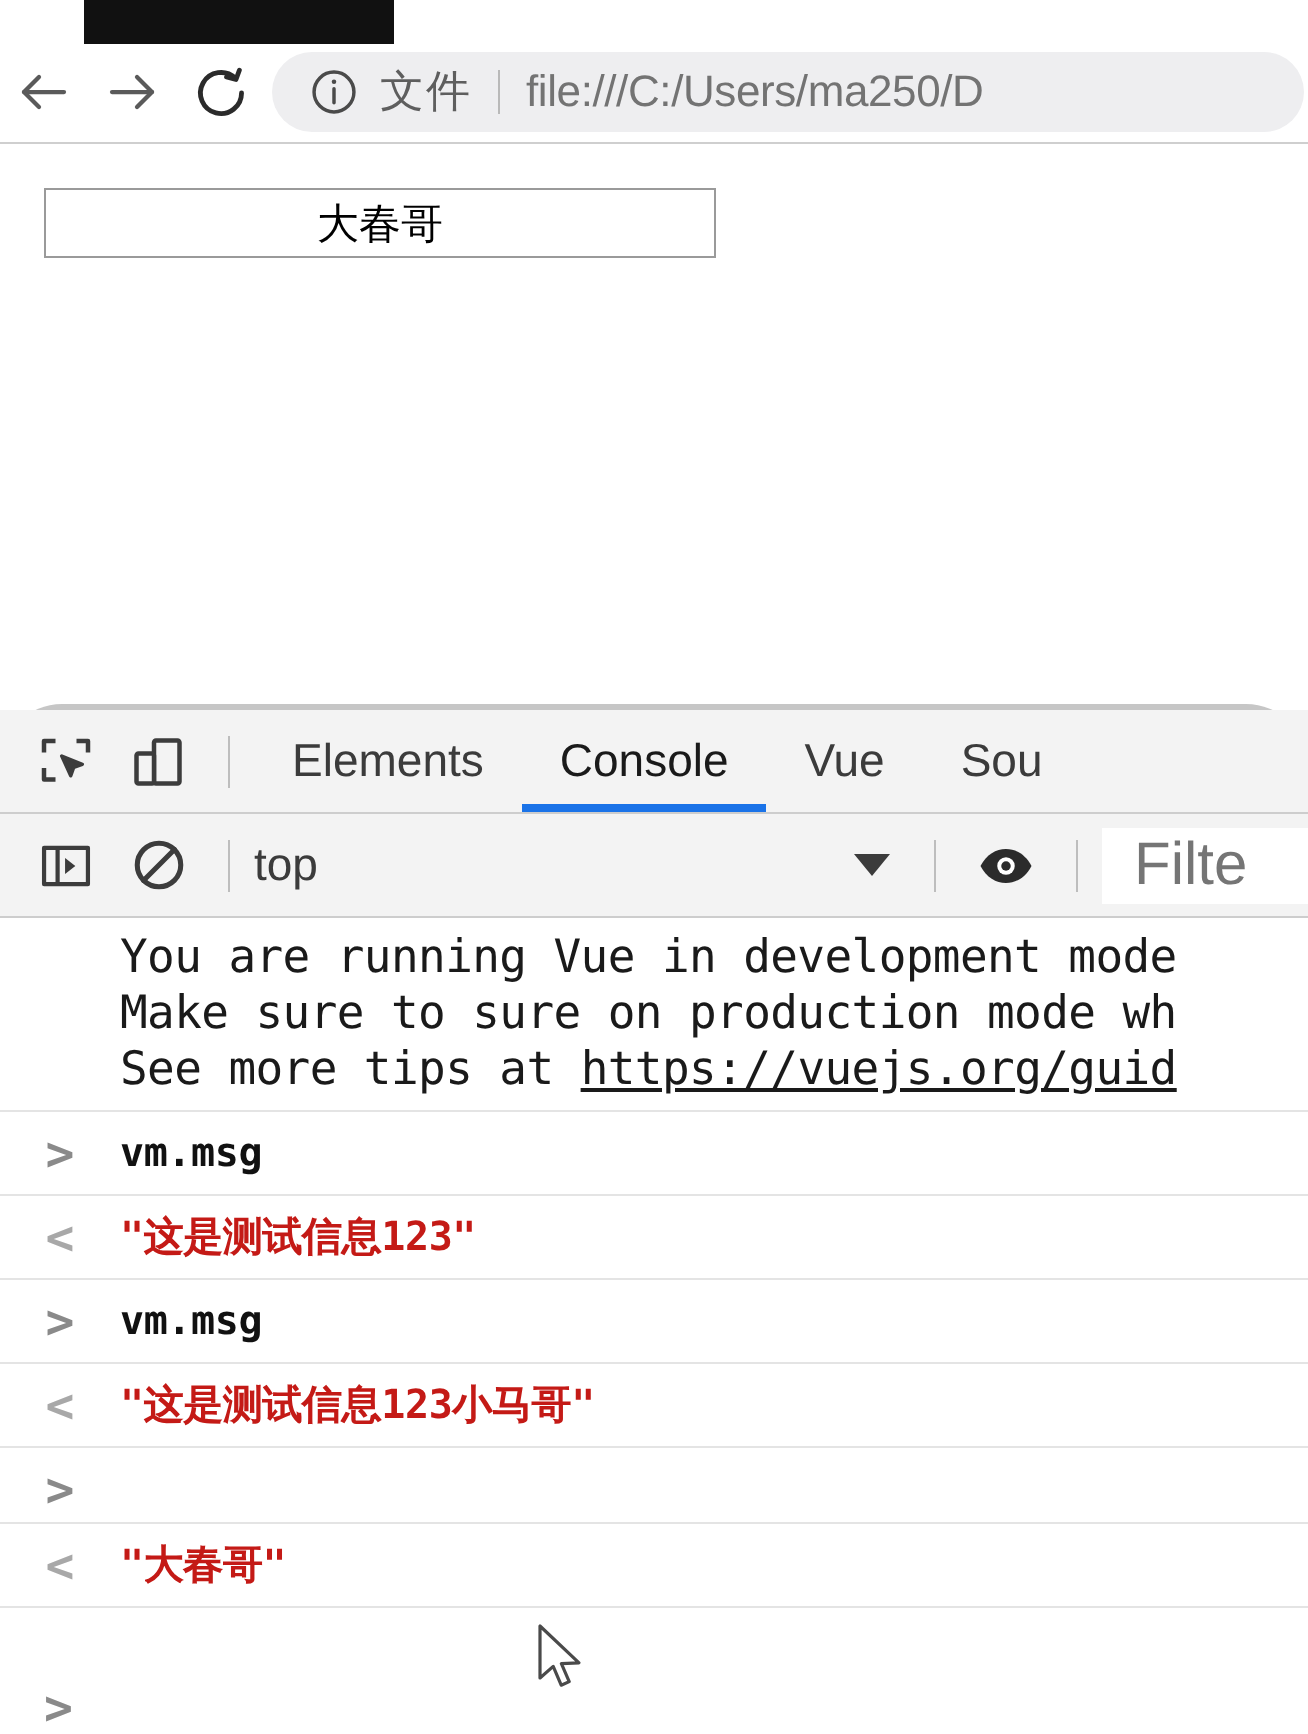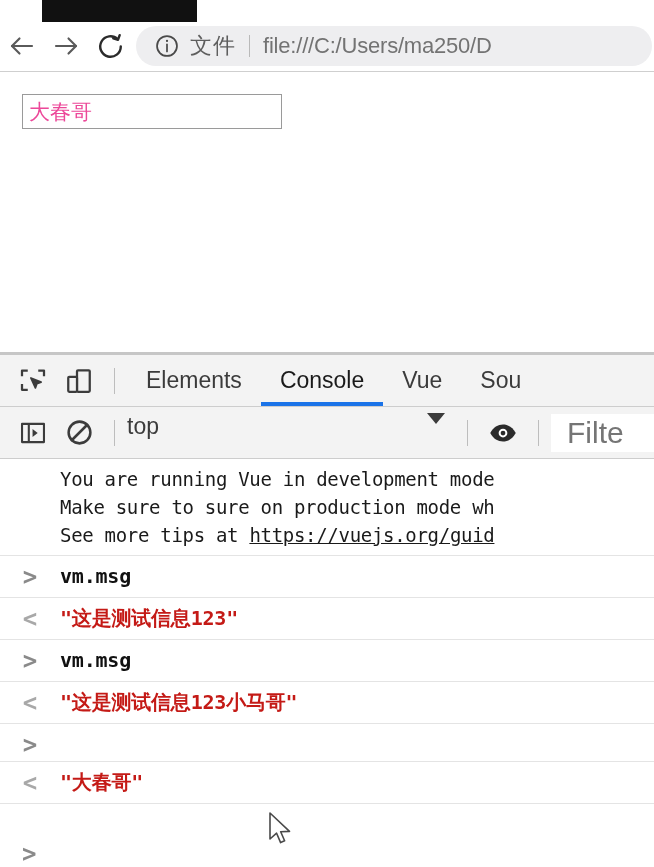--- a/index.html
+++ b/index.html
@@ -97,39 +97,41 @@
   #page-viewport {
     position: relative;
     height: 280px;
     background: #ffffff;
     box-sizing: border-box;
   }
   #msg-input {
     position: absolute;
     left: 22px;
     top: 22px;
-    width: 260px;
+    width: 336px;
     height: 35px;
     box-sizing: border-box;
     border: 1px solid #9a9a9a;
     background: #ffffff;
     font-family: "Liberation Sans", sans-serif;
     font-size: 21px;
-    color: #ec4899;
+    color: #000000;
     padding: 0 6px;
     outline: none;
+    text-align: center;
   }
 
   
   #devtools {
     position: relative;
     height: 515px;
     background: #ffffff;
     border-top: 3px solid #c6c6c6;
     box-sizing: border-box;
+    border-radius: 31px;
   }
   #devtools-tabbar {
     position: relative;
     height: 52px;
     background: #f3f3f3;
     border-bottom: 1px solid #cdcdcd;
     display: flex;
     align-items: center;
     box-sizing: border-box;
     overflow: hidden;
@@ -171,20 +173,21 @@
     height: 52px;
     background: #f3f3f3;
     border-bottom: 1px solid #cdcdcd;
     display: flex;
     align-items: center;
     box-sizing: border-box;
     overflow: hidden;
   }
   #context-select {
     display: flex;
+    align-items: center;
     flex: none;
     width: 328px;
     height: 40px;
     justify-content: space-between;
     padding-right: 10px;
     box-sizing: border-box;
   }
   #context-label {
     font-size: 23px;
     color: #3b3b3b;
@@ -223,21 +226,21 @@
     border-bottom: 1px solid #e4e4e4;
     box-sizing: border-box;
     padding: 3px 0 4px 0;
   }
   .warn-block {
     padding: 6px 0 6px 0;
     border-bottom: 1px solid #e4e4e4;
   }
   .warn-line {
     font-family: "DejaVu Sans Mono", "Liberation Mono", monospace;
-    font-size: 19px;
+    font-size: 23px;
     line-height: 28px;
     color: #1a1a1a;
     padding-left: 60px;
     white-space: nowrap;
     overflow: hidden;
     letter-spacing: -0.3px;
   }
   .warn-line a {
     color: #1a1a1a;
     text-decoration: underline;

